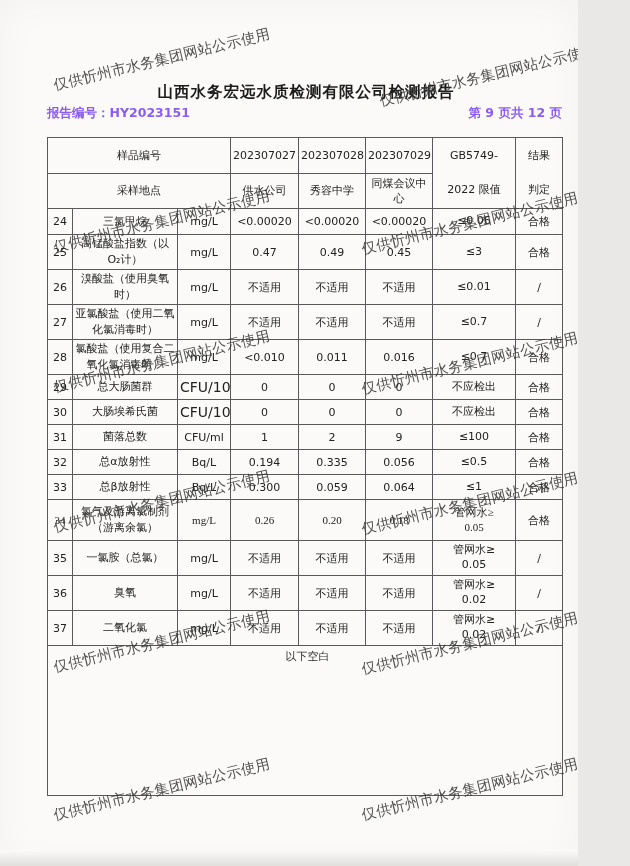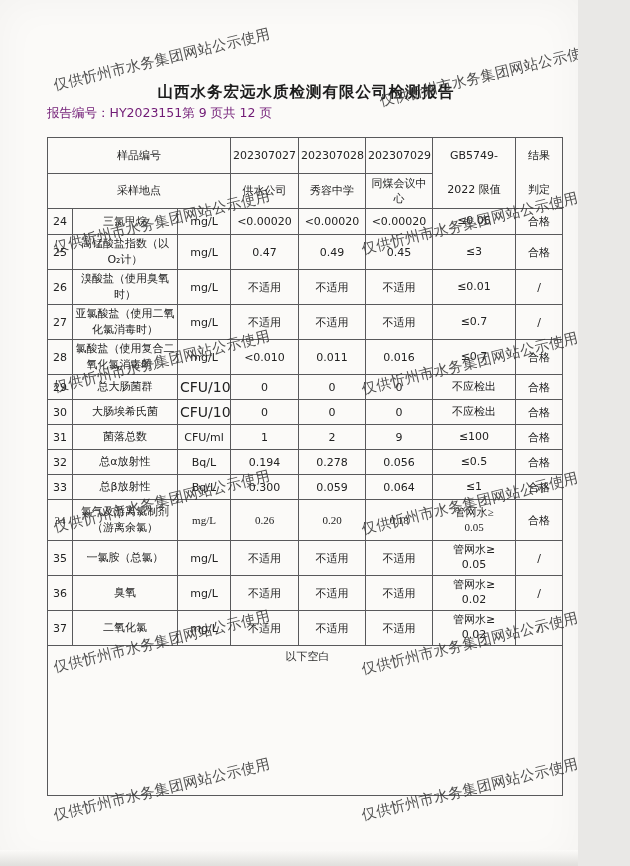--- a/index.html
+++ b/index.html
@@ -6,21 +6,21 @@
   body{width:630px;height:866px;font-family:"DejaVu Sans",sans-serif;background:#e9e8e6;}
   .page{position:relative;width:578px;height:866px;background:#fbfaf8;overflow:hidden;
         box-shadow:inset 0 0 40px rgba(0,0,0,0.035);}
   .bottom-edge{position:absolute;left:0;right:0;bottom:0;height:16px;
         background:linear-gradient(#fbfaf8,#e0dfdc);}
 
   
   .title{position:absolute;top:82px;left:0;width:612px;text-align:center;
          font-size:15.5px;font-weight:700;color:#1c1c1c;letter-spacing:1px;}
   .meta{position:absolute;top:105px;left:47px;width:515px;display:flex;
-        justify-content:flex-start;font-size:12.5px;font-weight:400;color:#701a75;}
+        justify-content:space-between;font-size:12.5px;font-weight:700;color:#8b5cf6;}
 
   
   table.report{position:absolute;top:137px;left:47px;width:515px;border-collapse:collapse;
         table-layout:fixed;background:transparent;}
   table.report td,table.report th{border:1px solid #59595b;padding:1px 2px;
         font-size:11px;font-weight:400;color:#222;text-align:center;vertical-align:middle;
         overflow:hidden;}
   thead th{font-size:12px;height:30px;}
   th.merged{white-space:pre-line;line-height:34px;font-size:12px;}
   td.item{text-align:left;padding-left:6px;line-height:1.45;}
@@ -167,21 +167,21 @@
       <td>2</td>
       <td>9</td>
       <td class="limit">≤100</td>
       <td>合格</td>
     </tr>
         <tr>
       <td>32</td>
       <td class="item">总α放射性</td>
       <td class="unit">Bq/L</td>
       <td>0.194</td>
-      <td>0.278</td>
+      <td>0.335</td>
       <td>0.056</td>
       <td class="limit">≤0.5</td>
       <td>合格</td>
     </tr>
         <tr>
       <td>33</td>
       <td class="item">总β放射性</td>
       <td class="unit">Bq/L</td>
       <td>0.300</td>
       <td>0.059</td>

